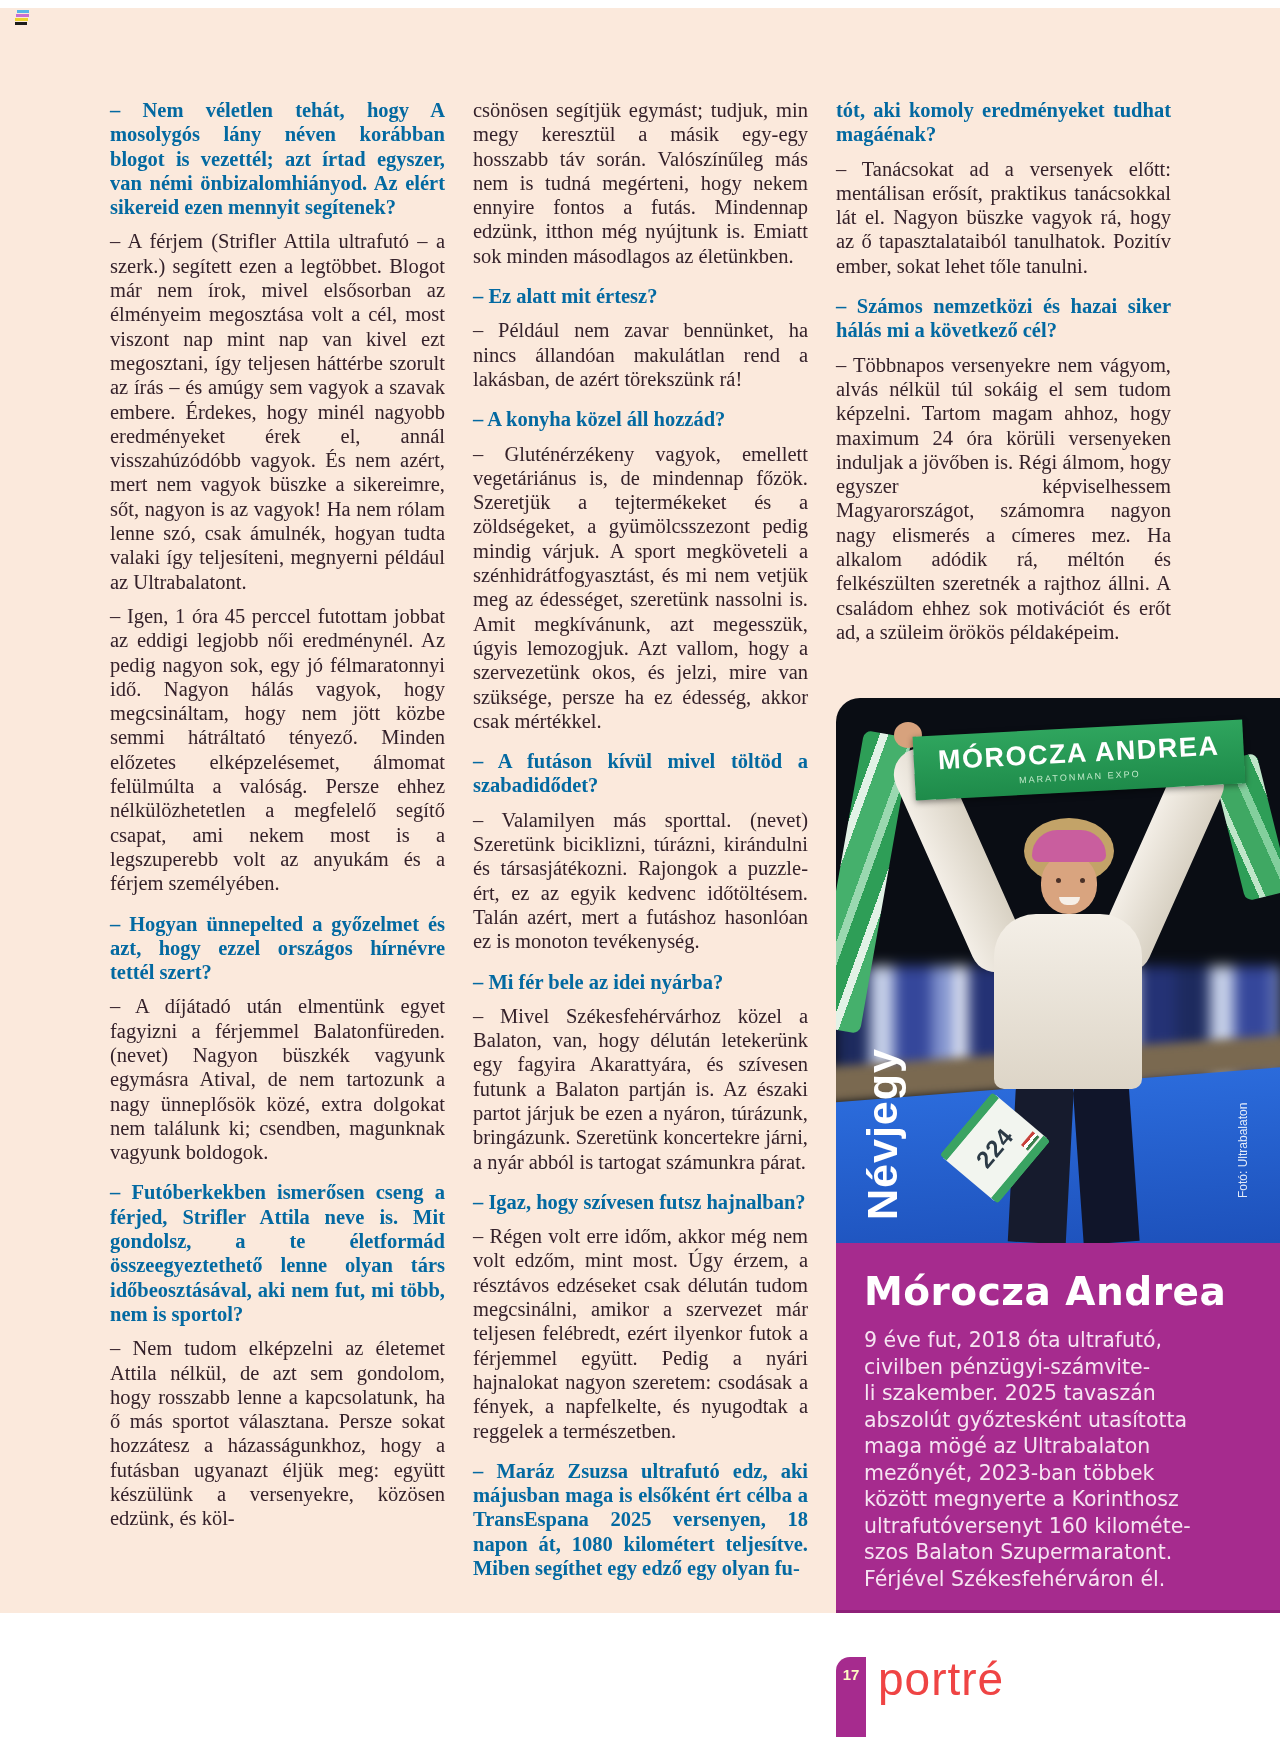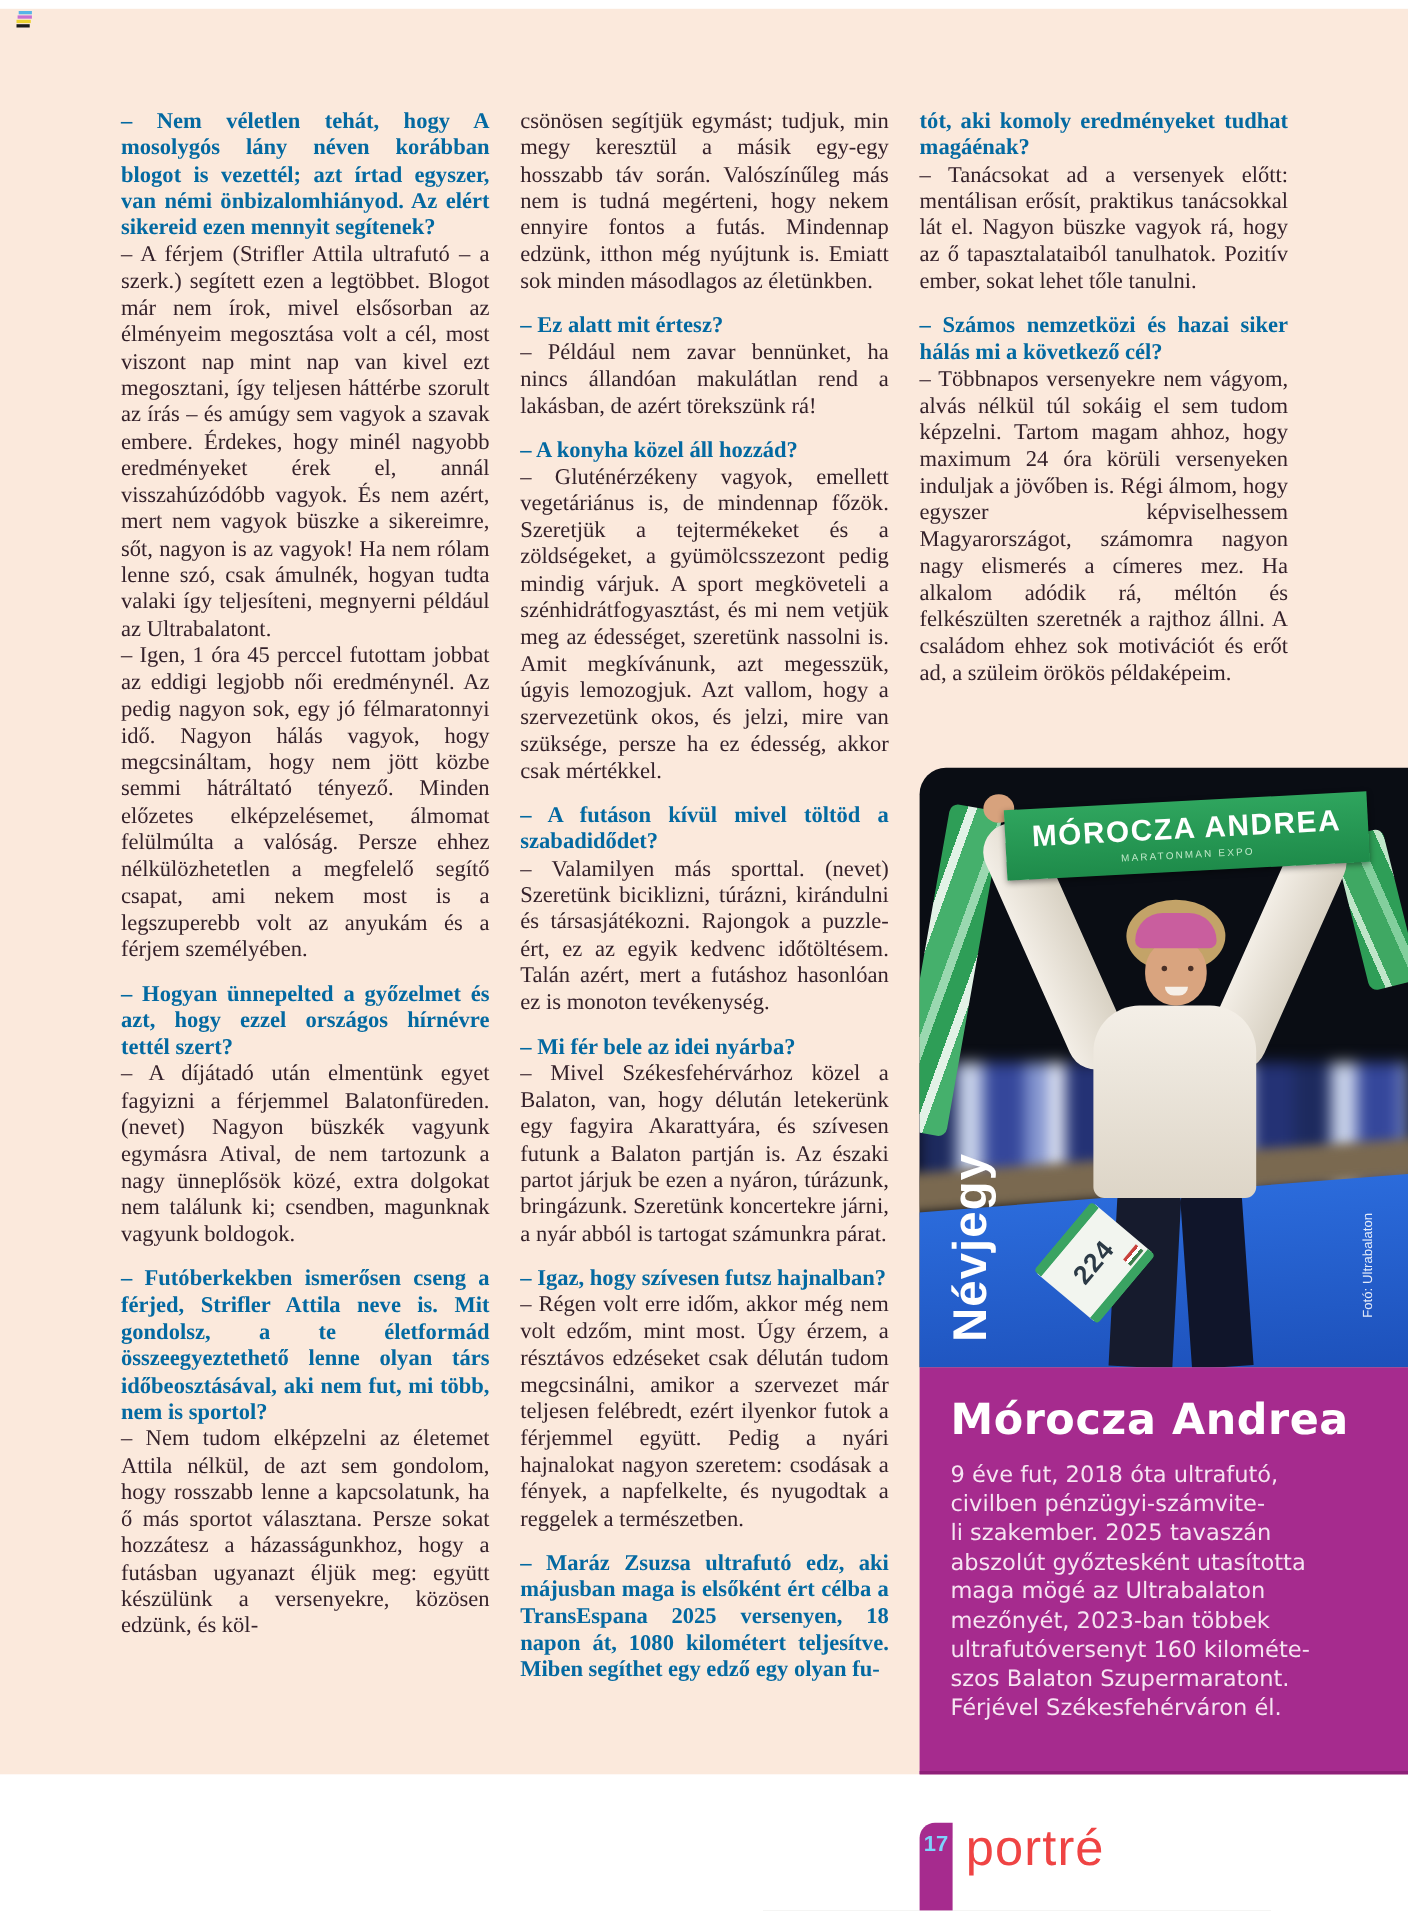--- a/index.html
+++ b/index.html
@@ -13,21 +13,21 @@
   .reg .c1{background:#55b5e8;width:12px;margin-left:2px;}
   .reg .c2{background:#c76fd2;width:13px;margin-left:1px;}
   .reg .c3{background:#ecd22f;width:13px;}
   .reg .c4{background:#1b1b1b;width:12px;}
 
   
   .columns{position:absolute;left:110px;top:98px;width:1062px;display:flex;gap:28px;}
   .col{width:335px;}
   .col p{margin:0;font-size:20.5px;line-height:24.3px;text-align:justify;}
   .col p.q{font-weight:bold;color:#0369a1;margin-top:16px;}
-  .col p.a{color:#34212a;margin-top:0;}
+  .col p.a{color:#34212a;margin-top:10px;}
   .col p:first-child{margin-top:0;}
 
   
   .photo{position:absolute;left:836px;top:698px;width:444px;height:545px;background:#0a0d14;
          border-radius:24px 0 0 0;overflow:hidden;}
   .photo *{position:absolute;}
   .boards{left:0;top:268px;width:100%;height:112px;filter:blur(7px);
     background:repeating-linear-gradient(90deg,#1d2a5e 0 34px,#c8d2ea 34px 58px,#35479b 58px 96px,#8495cf 96px 118px,#e9edf7 118px 132px,#243275 132px 170px);}
   .tanstrip{left:-10px;top:336px;width:470px;height:36px;background:#7a6950;filter:blur(5px);
     transform:skewY(-4deg);transform-origin:right center;}
@@ -75,21 +75,21 @@
   
   .bio{position:absolute;left:836px;top:1243px;width:444px;height:370px;background:#a62b8e;
     color:#fff;font-family:"DejaVu Sans",sans-serif;padding:26px 28px;box-sizing:border-box;
     border-bottom:3px solid #8e2078;}
   .bio-name{font-size:39px;font-weight:bold;letter-spacing:.5px;margin-bottom:13px;}
   .bio-line{font-size:20.5px;line-height:26.5px;white-space:nowrap;color:#f6e4f2;}
 
   
   .footer-tab{position:absolute;left:836px;top:1657px;width:30px;height:80px;background:#a62b8e;
     border-radius:14px 0 0 0;}
-  .footer-num{color:#7dd3fc;font-family:"Liberation Sans",sans-serif;font-weight:bold;font-size:20px;
+  .footer-num{color:#fef9c3;font-family:"Liberation Sans",sans-serif;font-weight:bold;font-size:15px;
     text-align:center;padding-top:9px;}
   .footer-title{position:absolute;left:878px;top:1652px;font-family:"Liberation Sans",sans-serif;
     font-size:46px;color:#ef4444;letter-spacing:1px;}
 </style>
 </head>
 <body>
 
 <div class="page">
   <div class="panel"></div>
 
@@ -164,20 +164,21 @@
   </div>
 
   <div class="bio">
     <div class="bio-name">Mórocza Andrea</div>
     <div class="bio-line">9 éve fut, 2018 óta ultrafutó,</div>
     <div class="bio-line">civilben pénzügyi-számvite-</div>
     <div class="bio-line">li szakember. 2025 tavaszán</div>
     <div class="bio-line">abszolút győztesként utasította</div>
     <div class="bio-line">maga mögé az Ultrabalaton</div>
     <div class="bio-line">mezőnyét, 2023-ban többek</div>
+    <div class="bio-line">között megnyerte a Korinthosz</div>
     <div class="bio-line">ultrafutóversenyt 160 kilométe-</div>
     <div class="bio-line">szos Balaton Szupermaratont.</div>
     <div class="bio-line">Férjével Székesfehérváron él.</div>
   </div>
 
   <div class="footer-tab">
     <div class="footer-num">17</div>
   </div>
   <div class="footer-title">portré</div>
 </div>

